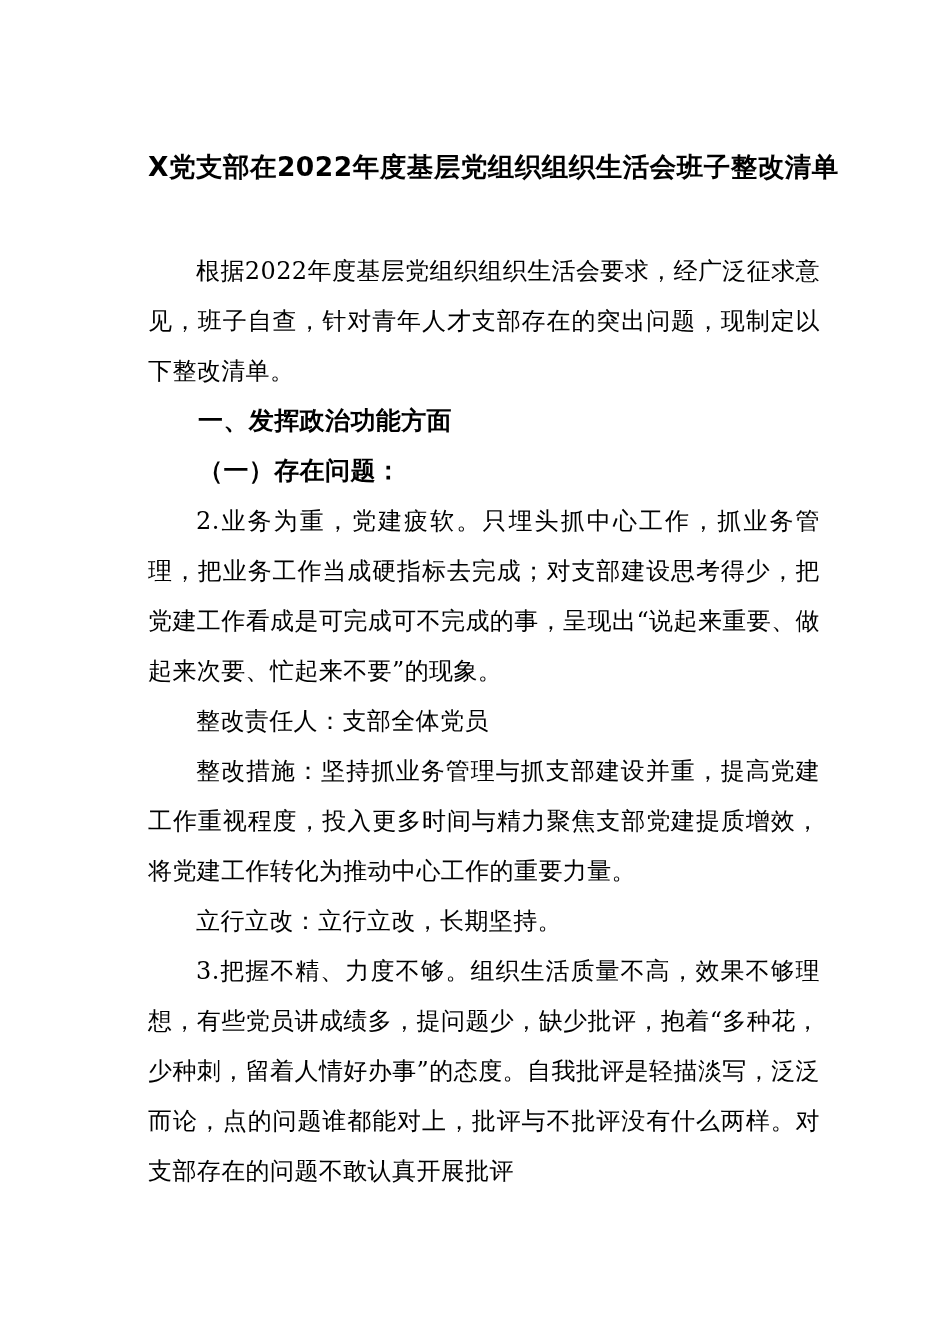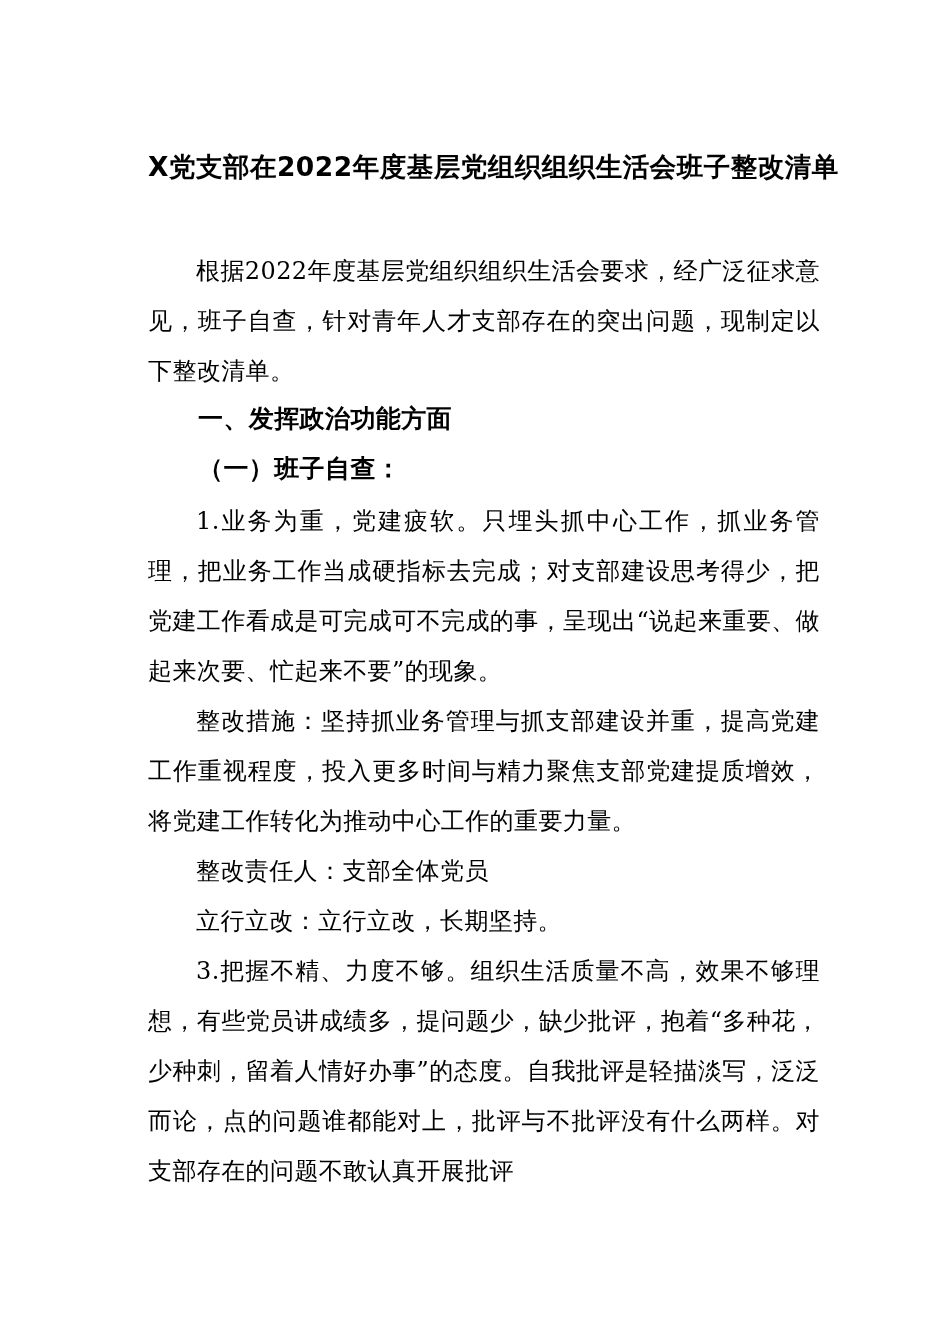--- a/index.html
+++ b/index.html
@@ -34,45 +34,45 @@
   .body-p {
     font-size: 24px;
     line-height: 50px;
     text-align: justify;
     text-justify: inter-ideograph;
     margin: 0;
     text-indent: 2em;
     letter-spacing: 0.4px;
   }
   .heading-1, .heading-2 {
-    font-family: Liberation Mono, monospace;
+    font-family: Liberation Serif, serif;
     font-weight: bold;
     font-size: 25px;
     line-height: 50px;
     margin: 0;
     text-indent: 2em;
     letter-spacing: 0.4px;
   }
 </style>
 </head>
 <body>
 
 <div class="page">
 
   <h1 class="doc-title">X党支部在2022年度基层党组织组织生活会班子整改清单</h1>
 
   <p class="body-p">根据2022年度基层党组织组织生活会要求，经广泛征求意见，班子自查，针对青年人才支部存在的突出问题，现制定以下整改清单。</p>
 
   <p class="heading-1">一、发挥政治功能方面</p>
 
-  <p class="heading-2">（一）班子自查：</p>
+  <p class="heading-2">（一）存在问题：</p>
 
-  <p class="body-p">1.业务为重，党建疲软。只埋头抓中心工作，抓业务管理，把业务工作当成硬指标去完成；对支部建设思考得少，把党建工作看成是可完成可不完成的事，呈现出“说起来重要、做起来次要、忙起来不要”的现象。</p>
+  <p class="body-p">2.业务为重，党建疲软。只埋头抓中心工作，抓业务管理，把业务工作当成硬指标去完成；对支部建设思考得少，把党建工作看成是可完成可不完成的事，呈现出“说起来重要、做起来次要、忙起来不要”的现象。</p>
+
+  <p class="body-p">整改责任人：支部全体党员</p>
 
   <p class="body-p">整改措施：坚持抓业务管理与抓支部建设并重，提高党建工作重视程度，投入更多时间与精力聚焦支部党建提质增效，将党建工作转化为推动中心工作的重要力量。</p>
-
-  <p class="body-p">整改责任人：支部全体党员</p>
 
   <p class="body-p">立行立改：立行立改，长期坚持。</p>
 
   <p class="body-p">3.把握不精、力度不够。组织生活质量不高，效果不够理想，有些党员讲成绩多，提问题少，缺少批评，抱着“多种花，少种刺，留着人情好办事”的态度。自我批评是轻描淡写，泛泛而论，点的问题谁都能对上，批评与不批评没有什么两样。对支部存在的问题不敢认真开展批评</p>
 
 </div>
 
 </body></html>

